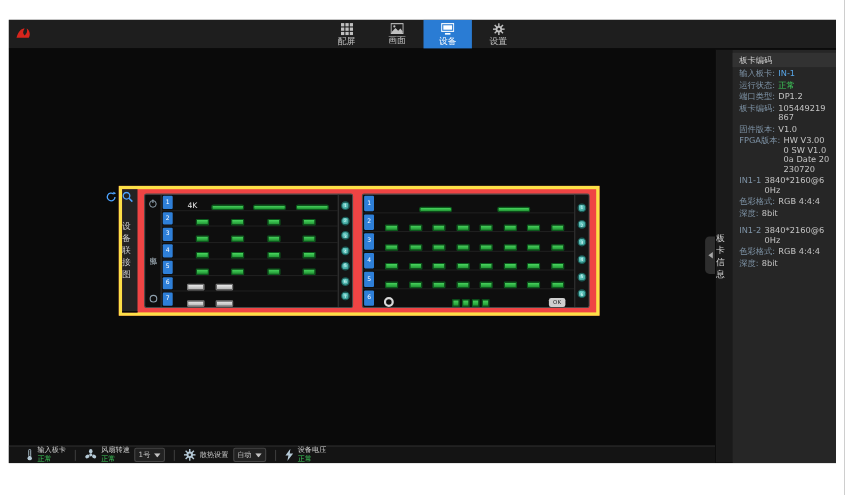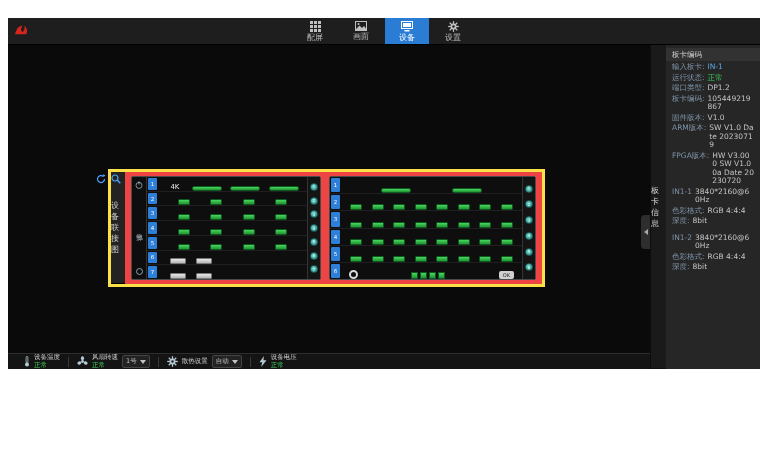--- a/index.html
+++ b/index.html
@@ -1,18 +1,18 @@
 <!DOCTYPE html>
 <html><head>
 <meta charset="utf-8">
 <style>
   *{margin:0;padding:0;box-sizing:border-box;}
   html,body{width:768px;height:450px;}
   body{background:#ffffff;font-family:"DejaVu Sans","Liberation Sans",sans-serif;position:relative;overflow:hidden;}
-  .app{position:absolute;left:8px;top:18px;width:752px;height:351px;background:#0a0a0a;display:flex;flex-direction:column;overflow:hidden;}
+  .app{position:absolute;left:8px;top:18px;width:752px;height:403px;background:#0a0a0a;display:flex;flex-direction:column;overflow:hidden;}
 
   
   .topbar{flex:0 0 27px;background:#1e1e1e;border-bottom:1px solid #000;position:relative;display:flex;align-items:center;}
   .logo{position:absolute;left:6px;top:6px;}
   .tabs{position:absolute;left:50%;top:0;height:100%;transform:translateX(-50%);display:flex;gap:2px;}
   .tab{width:44px;height:100%;display:flex;flex-direction:column;align-items:center;justify-content:center;gap:2px;color:#c0c0c0;cursor:pointer;}
   .tab.selected{background:#2a7cd4;color:#fff;}
   .tab-label{font-size:8px;line-height:8px;}
   .icon{display:inline-flex;align-items:center;justify-content:center;}
   .icon svg{display:block;}
@@ -343,21 +343,21 @@
       <footer class="statusbar">
         <div style="display:flex;align-items:center;">
             <div class="sb-item">
               <span class="icon">
                 <svg width="6" height="11" viewBox="0 0 6 11">
                   <rect x="2.1" y="0.5" width="1.8" height="6.5" rx="0.9" fill="none" stroke="currentColor" stroke-width="0.8"></rect>
                   <circle cx="3" cy="8.5" r="2" fill="currentColor"></circle>
                 </svg>
               </span>
               <span class="sb-text">
-                <span class="sb-label">设备温度</span>
+                <span class="sb-label">输入板卡</span>
                 <span class="sb-status">正常</span>
               </span>
             </div>
             <div class="sb-divider"></div>
             <div class="sb-item">
               <span class="icon">
                 <svg width="11" height="11" viewBox="0 0 11 11">
                   <g fill="currentColor">
                     <ellipse cx="5.5" cy="2.2" rx="1.6" ry="2"></ellipse>
                     <ellipse cx="2.4" cy="7" rx="2" ry="1.6" transform="rotate(-30 2.4 7)"></ellipse>
@@ -433,24 +433,20 @@
           </div>
           <div class="kv">
             <span class="kv-label">板卡编码:</span>
             <span class="kv-value">105449219867</span>
           </div>
           <div class="kv">
             <span class="kv-label">固件版本:</span>
             <span class="kv-value">V1.0</span>
           </div>
           <div class="kv">
-            <span class="kv-label">ARM版本:</span>
-            <span class="kv-value">SW V1.0 Date 20230719</span>
-          </div>
-          <div class="kv">
             <span class="kv-label">FPGA版本:</span>
             <span class="kv-value">HW V3.000 SW V1.00a Date 20230720</span>
           </div>
           <div class="kv">
             <span class="kv-label">IN1-1</span>
             <span class="kv-value">3840*2160@60Hz</span>
           </div>
           <div class="kv">
             <span class="kv-label">色彩格式:</span>
             <span class="kv-value">RGB 4:4:4</span>

